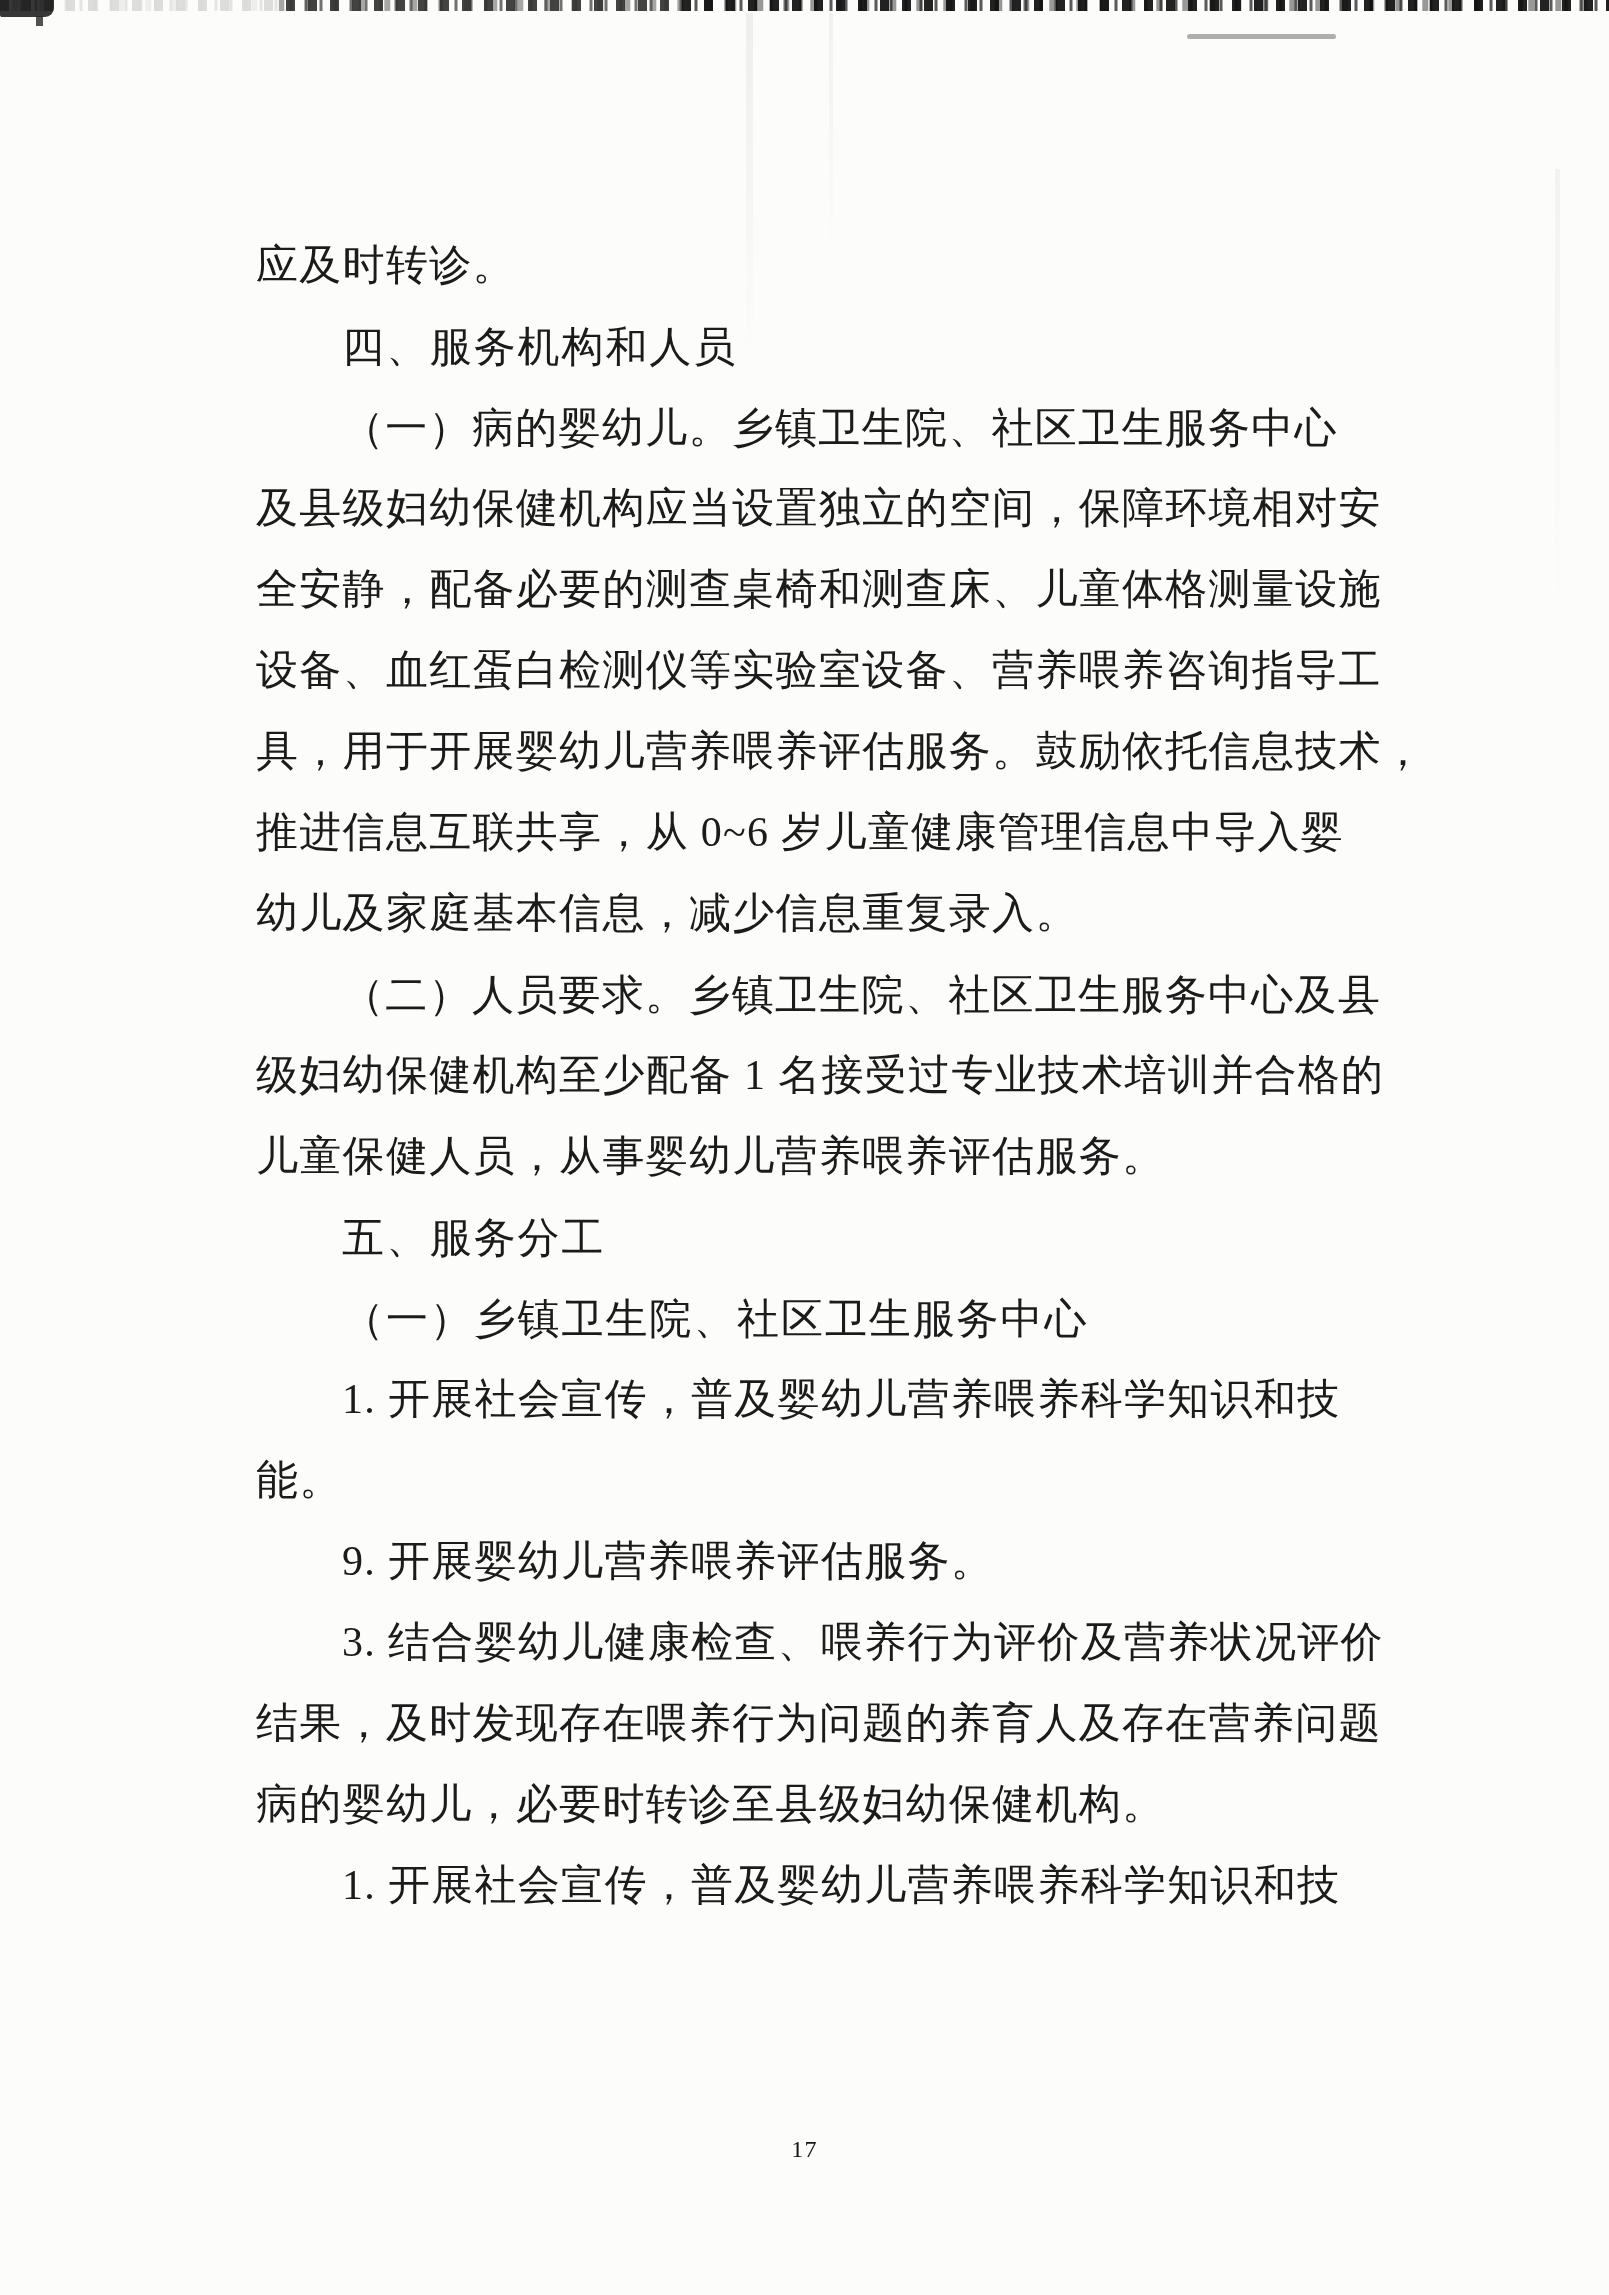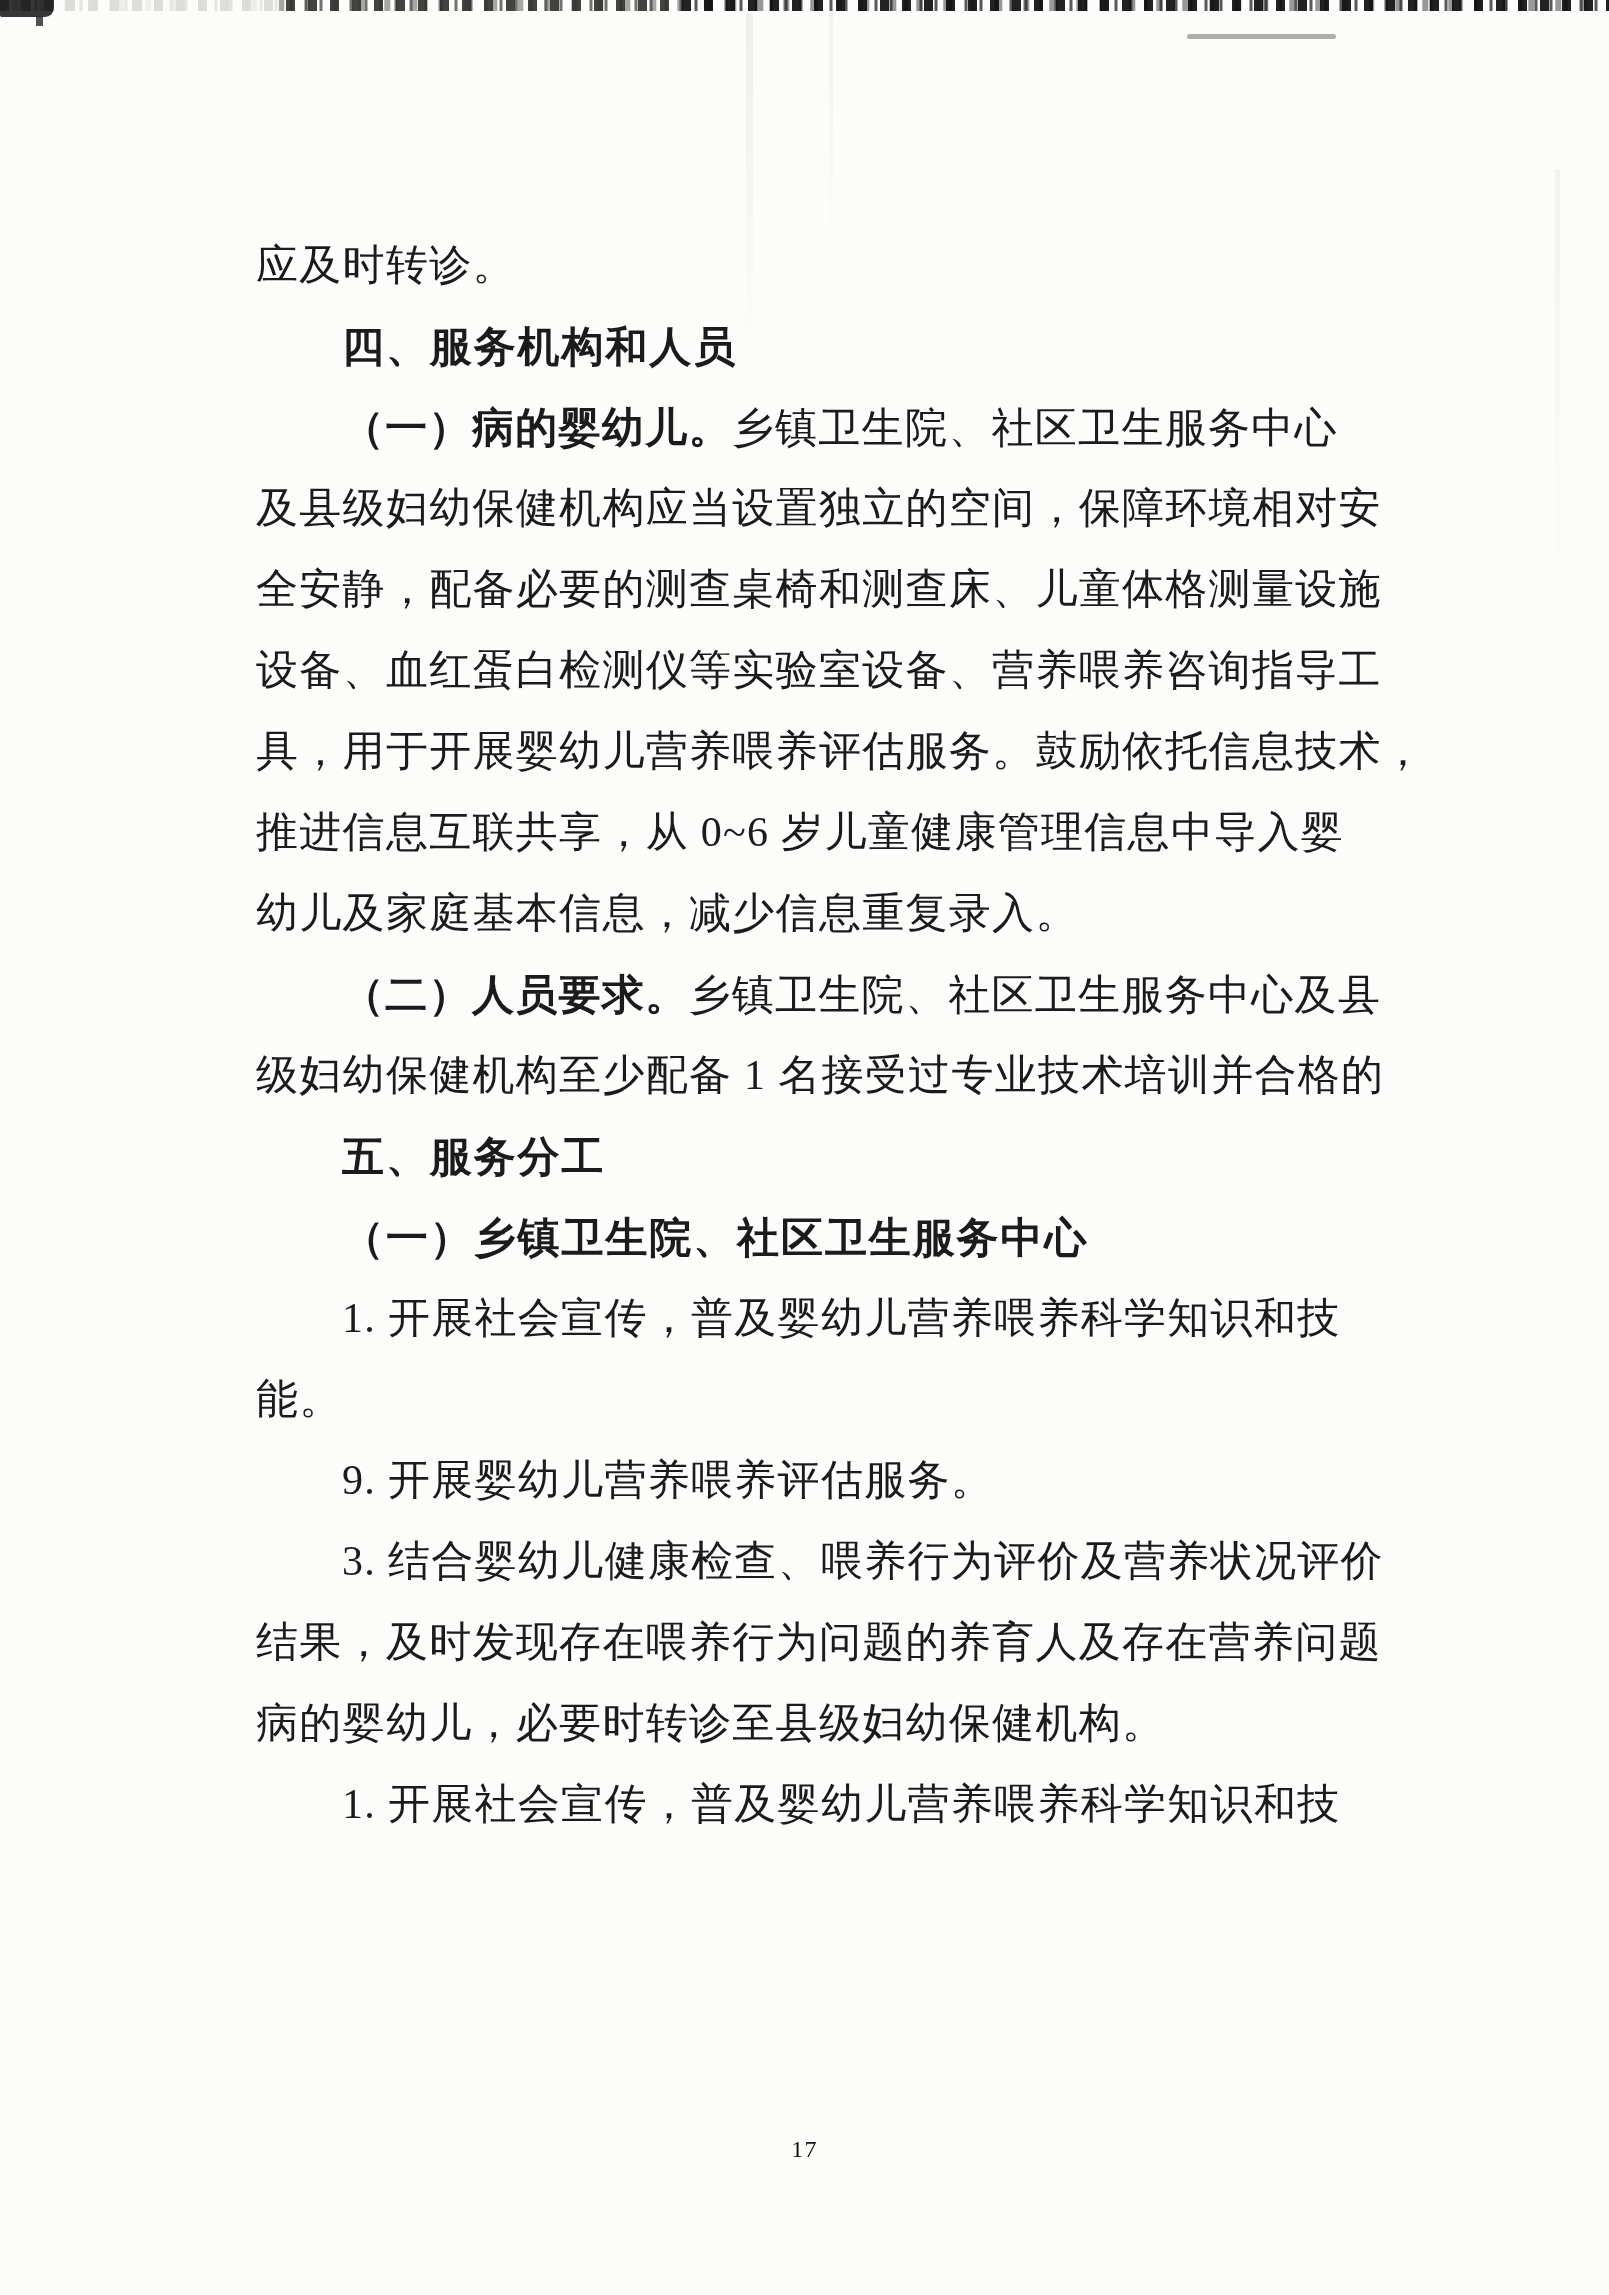--- a/index.html
+++ b/index.html
@@ -71,21 +71,21 @@
     font-size: 42px;
     letter-spacing: 1.3px;
   }
   .line {
     height: 81px;
     line-height: 81px;
     white-space: nowrap;
   }
   .line.indent { text-indent: 86px; }
   .seg-bold {
-    font-weight: 700;
+    font-weight: 400;
     font-family: "DejaVu Sans", "Liberation Sans", sans-serif;
   }
   .line.heading .seg-bold,
   .line.subheading .seg-bold { letter-spacing: 1.9px; }
 
   
   .page-number {
     position: absolute;
     top: 2136px;
     left: 0;
@@ -115,20 +115,21 @@
       <div class="line indent heading"><span class="seg seg-bold">四、服务机构和人员</span></div>
       <div class="line indent"><span class="seg seg-bold">（一）病的婴幼儿。</span><span class="seg">乡镇卫生院、社区卫生服务中心</span></div>
       <div class="line"><span class="seg">及县级妇幼保健机构应当设置独立的空间，保障环境相对安</span></div>
       <div class="line"><span class="seg">全安静，配备必要的测查桌椅和测查床、儿童体格测量设施</span></div>
       <div class="line"><span class="seg">设备、血红蛋白检测仪等实验室设备、营养喂养咨询指导工</span></div>
       <div class="line"><span class="seg">具，用于开展婴幼儿营养喂养评估服务。鼓励依托信息技术，</span></div>
       <div class="line"><span class="seg">推进信息互联共享，从 0~6 岁儿童健康管理信息中导入婴</span></div>
       <div class="line"><span class="seg">幼儿及家庭基本信息，减少信息重复录入。</span></div>
       <div class="line indent"><span class="seg seg-bold">（二）人员要求。</span><span class="seg">乡镇卫生院、社区卫生服务中心及县</span></div>
       <div class="line"><span class="seg">级妇幼保健机构至少配备 1 名接受过专业技术培训并合格的</span></div>
+      <div class="line"><span class="seg">儿童保健人员，从事婴幼儿营养喂养评估服务。</span></div>
       <div class="line indent heading"><span class="seg seg-bold">五、服务分工</span></div>
       <div class="line indent subheading"><span class="seg seg-bold">（一）乡镇卫生院、社区卫生服务中心</span></div>
       <div class="line indent"><span class="seg">1. 开展社会宣传，普及婴幼儿营养喂养科学知识和技</span></div>
       <div class="line"><span class="seg">能。</span></div>
       <div class="line indent"><span class="seg">9. 开展婴幼儿营养喂养评估服务。</span></div>
       <div class="line indent"><span class="seg">3. 结合婴幼儿健康检查、喂养行为评价及营养状况评价</span></div>
       <div class="line"><span class="seg">结果，及时发现存在喂养行为问题的养育人及存在营养问题</span></div>
       <div class="line"><span class="seg">病的婴幼儿，必要时转诊至县级妇幼保健机构。</span></div>
       <div class="line indent"><span class="seg">1. 开展社会宣传，普及婴幼儿营养喂养科学知识和技</span></div>
     </main>

